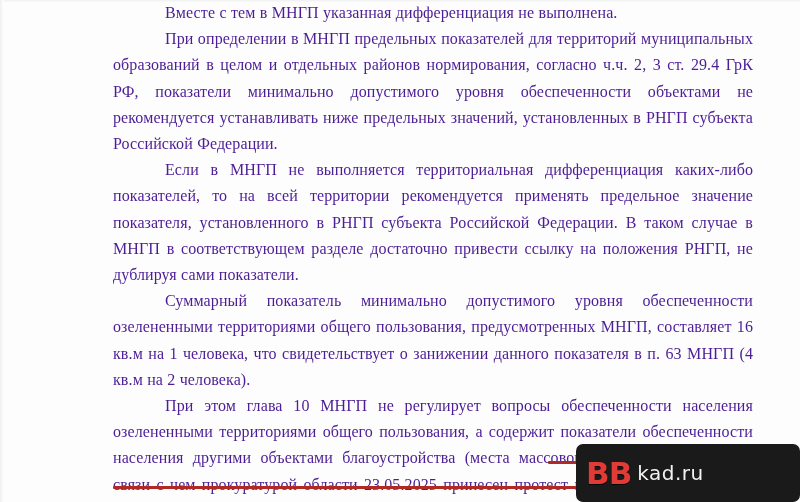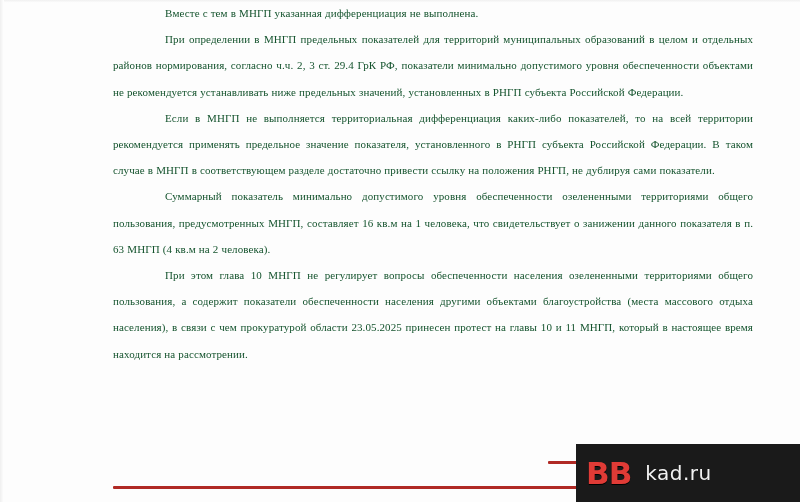--- a/index.html
+++ b/index.html
@@ -24,23 +24,23 @@
     overflow: hidden;
   }
   .doc-body {
     position: absolute;
     left: 113px;
     top: 0px;
     width: 640px;
   }
   p.para {
     margin: 0 0 0 0;
-    font-size: 11px;
+    font-size: 16px;
     line-height: 26.2px;
-    color: #14532d;
+    color: #4c1d95;
     text-align: justify;
     text-indent: 52px;
     letter-spacing: 0.1px;
     word-spacing: 0.2px;
   }
   p.para.first {
     text-indent: 52px;
   }
 
   
@@ -66,36 +66,37 @@
     position: absolute;
     right: 0px;
     bottom: 0px;
     width: 224px;
     height: 58px;
     background: #1a1a1a;
     display: flex;
     align-items: center;
     justify-content: flex-start;
     overflow: hidden;
+    border-radius: 7px;
   }
   .watermark .wm-mark {
     font-family: "DejaVu Sans", sans-serif;
     font-weight: bold;
     font-size: 31px;
     color: #e03b36;
     letter-spacing: -1px;
     margin-left: 10px;
     line-height: 1;
     text-shadow: 0 1px 0 #000;
   }
   .watermark .wm-text {
     font-family: "DejaVu Sans", sans-serif;
     font-size: 20px;
     color: #f2f2f2;
-    margin-left: 14px;
+    margin-left: 6px;
     letter-spacing: 0.5px;
     text-align: right;
   }
   
   .edge-left {
     position: absolute;
     left: 0; top: 0; width: 4px; height: 502px;
     background: linear-gradient(to right, #efefef, #ffffff);
   }
   .edge-top {

